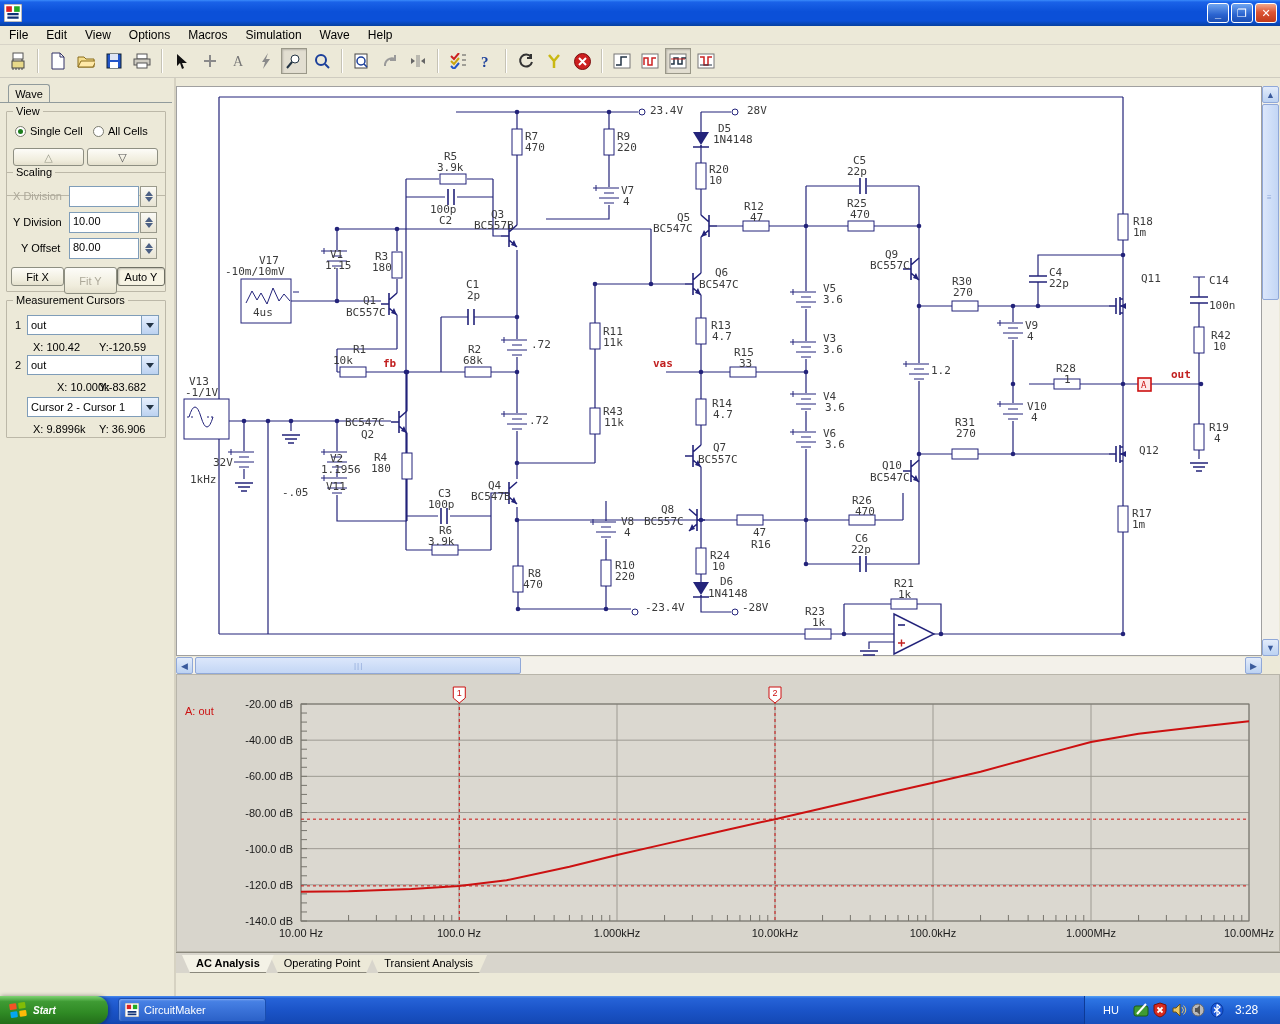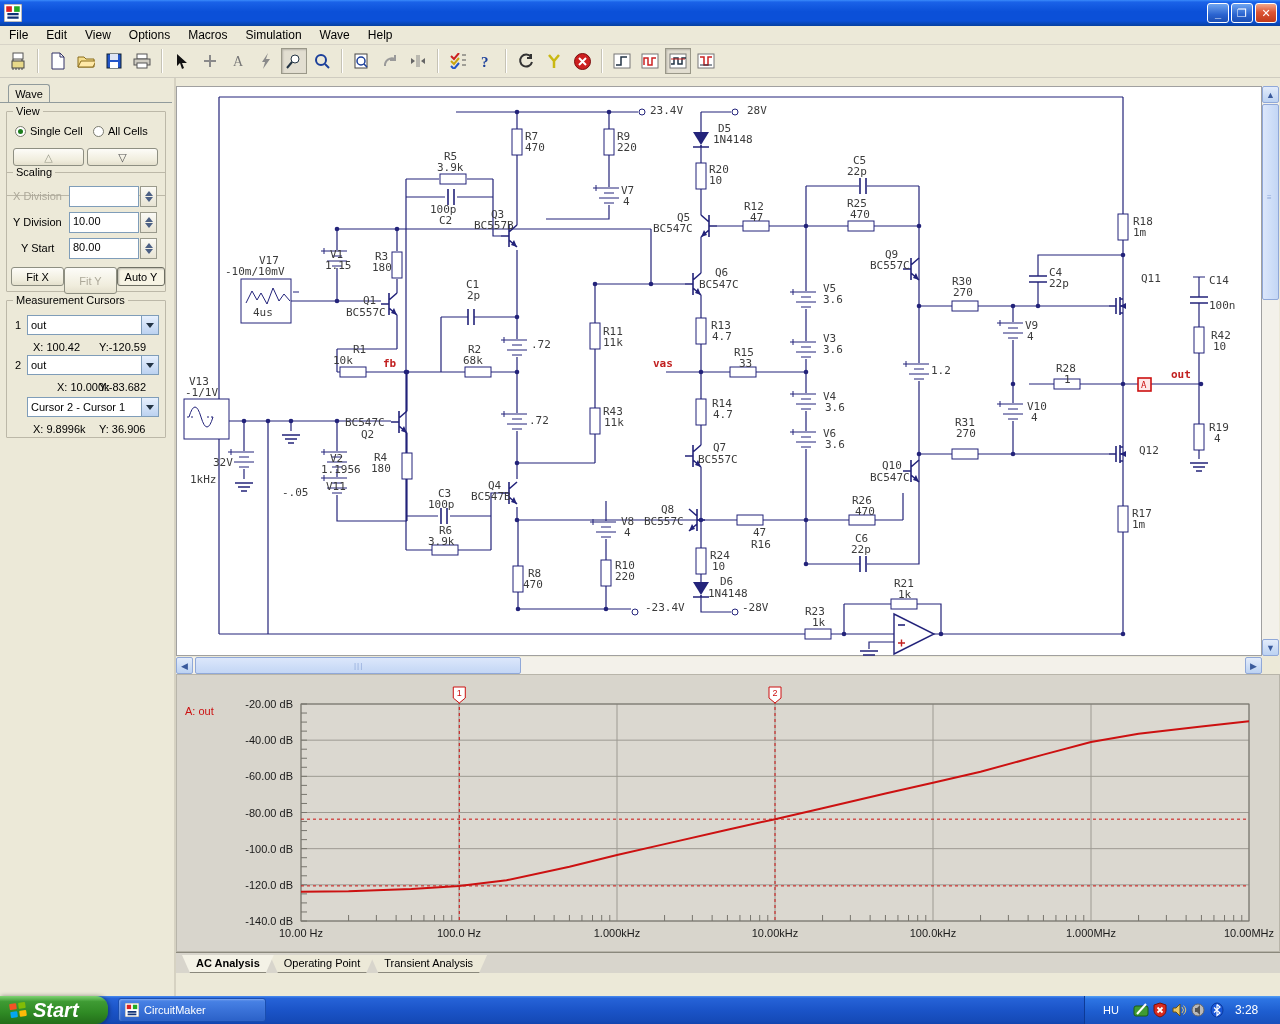--- a/index.html
+++ b/index.html
@@ -67,21 +67,21 @@
   #plotpanel{position:absolute;left:176px;top:674px;width:1104px;height:278px;background:#d8d5cc;border:1px solid #b8b5aa;}
   #tabsrow{position:absolute;left:176px;top:952px;width:1104px;height:21px;background:#d8d5cc;border-top:1px solid #8a887c;}
   .btab{position:relative;display:inline-block;height:18px;margin-left:-4px;padding:2px 14px 0 14px;font-size:11px;color:#000;
     background:#ece9d8;clip-path:polygon(0 0,100% 0,calc(100% - 8px) 100%,8px 100%);border-bottom:1px solid #8a887c;}
   .btab.active{background:#f4f2e6;font-weight:bold;z-index:3;}
   
   #taskbar{position:absolute;left:0;top:996px;width:1280px;height:28px;
     background:linear-gradient(180deg,#4a8df0 0%,#2663d8 8%,#1b54c8 50%,#154ab8 90%,#1044ae 100%);}
   #startbtn{position:absolute;left:0;top:0;height:28px;width:108px;border-radius:0 12px 12px 0;
     background:linear-gradient(180deg,#7fd473 0%,#3f9b34 20%,#2f8a24 60%,#236e1a 100%);
-    display:flex;align-items:center;color:#fff;font-weight:bold;font-style:italic;font-size:20px;
+    display:flex;align-items:center;color:#fff;font-weight:bold;font-style:italic;font-size:10px;
     box-shadow:1px 0 4px rgba(0,0,0,.4);padding-left:8px;gap:5px;}
   #taskitem{position:absolute;left:118px;top:2px;height:24px;width:148px;border-radius:3px;
     background:linear-gradient(180deg,#4a84e8,#2b61c8);border:1px solid #17складc? ;border:1px solid #1a4eb0;
     color:#fff;font-size:11px;display:flex;align-items:center;gap:5px;padding-left:6px;box-shadow:inset 1px 1px 2px rgba(255,255,255,.3);}
   #tray{position:absolute;right:0;top:0;height:28px;width:196px;
     background:linear-gradient(180deg,#55a0f4 0%,#2d75e4 10%,#1e5ed0 55%,#1850bc 100%);
     border-left:1px solid #0d3a96;display:flex;align-items:center;color:#fff;font-size:11px;}
   #tray .icons{display:flex;gap:3px;align-items:center;margin-left:14px;}
   #clock{margin-left:10px;font-size:12px;}
 </style>
@@ -279,21 +279,21 @@
   </div>
 
   <div class="groupbox" style="left:6px;top:94px;width:160px;height:120px;">
     <div class="glabel">Scaling</div>
     <div class="readout graylbl" style="left:6px;top:17px;">X Division</div>
     <div class="field disabled" style="left:62px;top:13px;width:70px;height:21px;"></div>
     <div class="spin" style="left:133px;top:13px;"></div>
     <div class="readout" style="left:6px;top:43px;">Y Division</div>
     <div class="field" style="left:62px;top:39px;width:70px;height:21px;">10.00</div>
     <div class="spin" style="left:133px;top:39px;"></div>
-    <div class="readout" style="left:14px;top:69px;">Y Start</div>
+    <div class="readout" style="left:14px;top:69px;">Y Offset</div>
     <div class="field" style="left:62px;top:65px;width:70px;height:21px;">80.00</div>
     <div class="spin" style="left:133px;top:65px;"></div>
     <div class="xpbtn" style="left:4px;top:94px;width:53px;height:19px;">Fit X</div>
     <div class="xpbtn disabled" style="left:57px;top:94px;width:53px;height:27px;">Fit Y</div>
     <div class="xpbtn toggled" style="left:110px;top:94px;width:48px;height:19px;">Auto Y</div>
   </div>
 
   <div class="groupbox" style="left:6px;top:222px;width:160px;height:138px;">
     <div class="glabel">Measurement Cursors</div>
     <div class="readout" style="left:8px;top:18px;">1</div>

